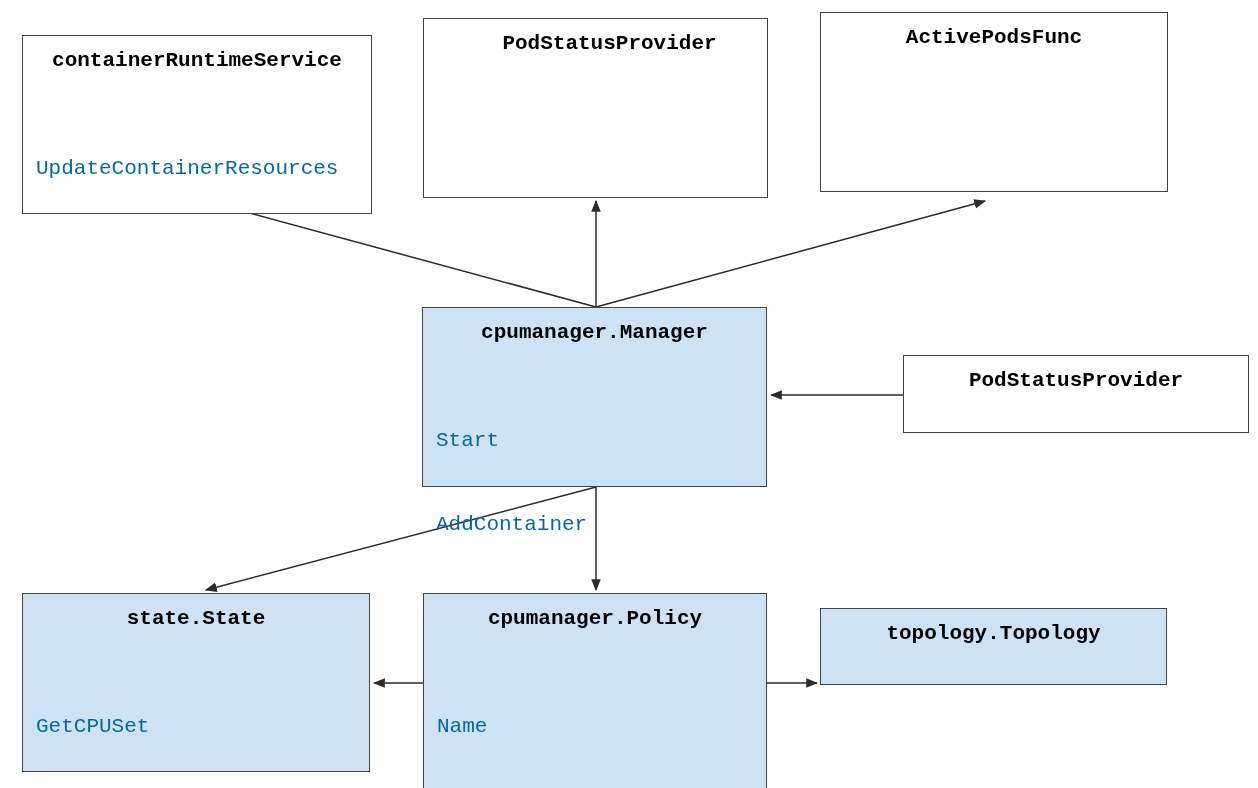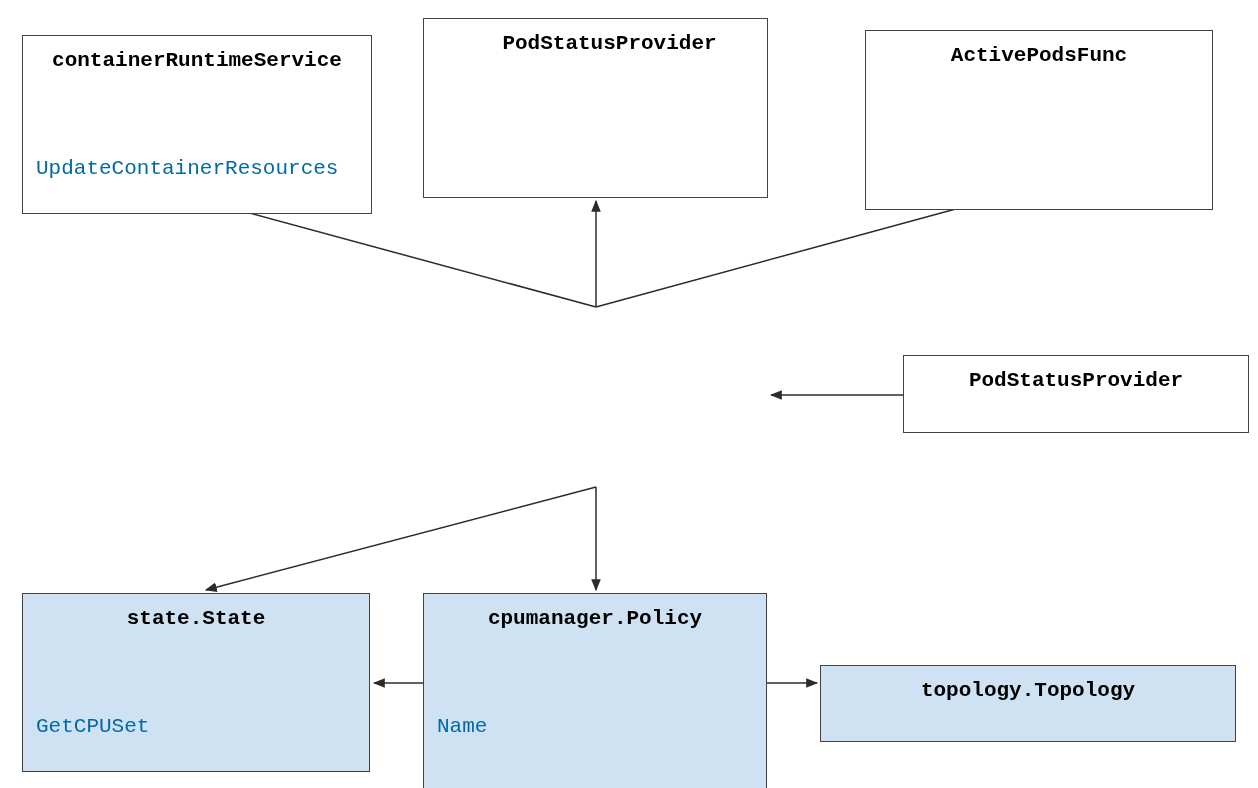--- a/index.html
+++ b/index.html
@@ -68,24 +68,33 @@
     <div class="title">containerRuntimeService</div>
     <div class="methods">
       <div class="method">UpdateContainerResources</div>
     </div>
   </div>
 
   <div class="dbox" style="left:423px; top:18px; width:345px; height:180px;padding-left:28px;">
     <div class="title">PodStatusProvider</div>
   </div>
 
-  <div class="dbox" style="left:820px; top:30px; width:348px; height:180px;margin-left:45px;">
+  <div class="dbox" style="left:820px; top:12px; width:348px; height:180px;">
     <div class="title">ActivePodsFunc</div>
   </div>
 
+  <div class="dbox highlight" style="left:422px; top:307px; width:345px; height:180px;">
+    <div class="title">cpumanager.Manager</div>
+    <div class="methods">
+      <div class="method">Start</div>
+      <div class="method">AddContainer</div>
+      <div class="method">RemoveContainer</div>
+      <div class="method">State</div>
+    </div>
+  </div>
 
   <div class="dbox" style="left:903px; top:355px; width:346px; height:78px;">
     <div class="title">PodStatusProvider</div>
   </div>
 
   <div class="dbox highlight" style="left:22px; top:593px; width:348px; height:179px;">
     <div class="title">state.State</div>
     <div class="methods">
       <div class="method">GetCPUSet</div>
       
@@ -96,17 +105,17 @@
 
   <div class="dbox highlight" style="left:423px; top:593px; width:344px; height:205px;">
     <div class="title">cpumanager.Policy</div>
     <div class="methods">
       <div class="method">Name</div>
       
       
     </div>
   </div>
 
-  <div class="dbox highlight" style="left:820px; top:665px; width:416px; height:77px;">
+  <div class="dbox highlight" style="left:820px; top:608px; width:347px; height:77px;">
     <div class="title">topology.Topology</div>
   </div>
 
 </div>
 
 </body></html>

